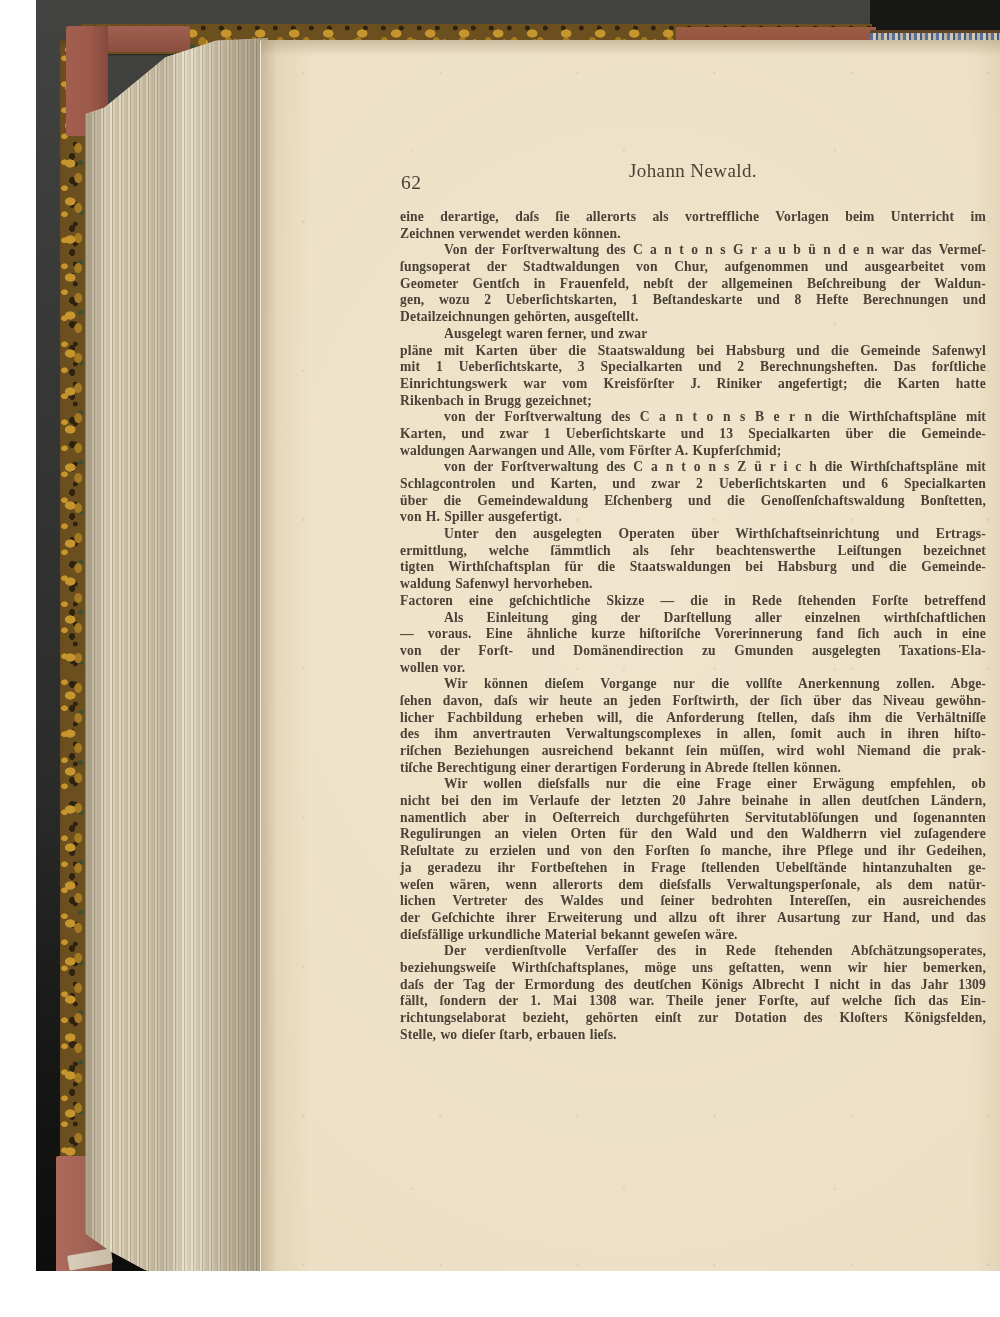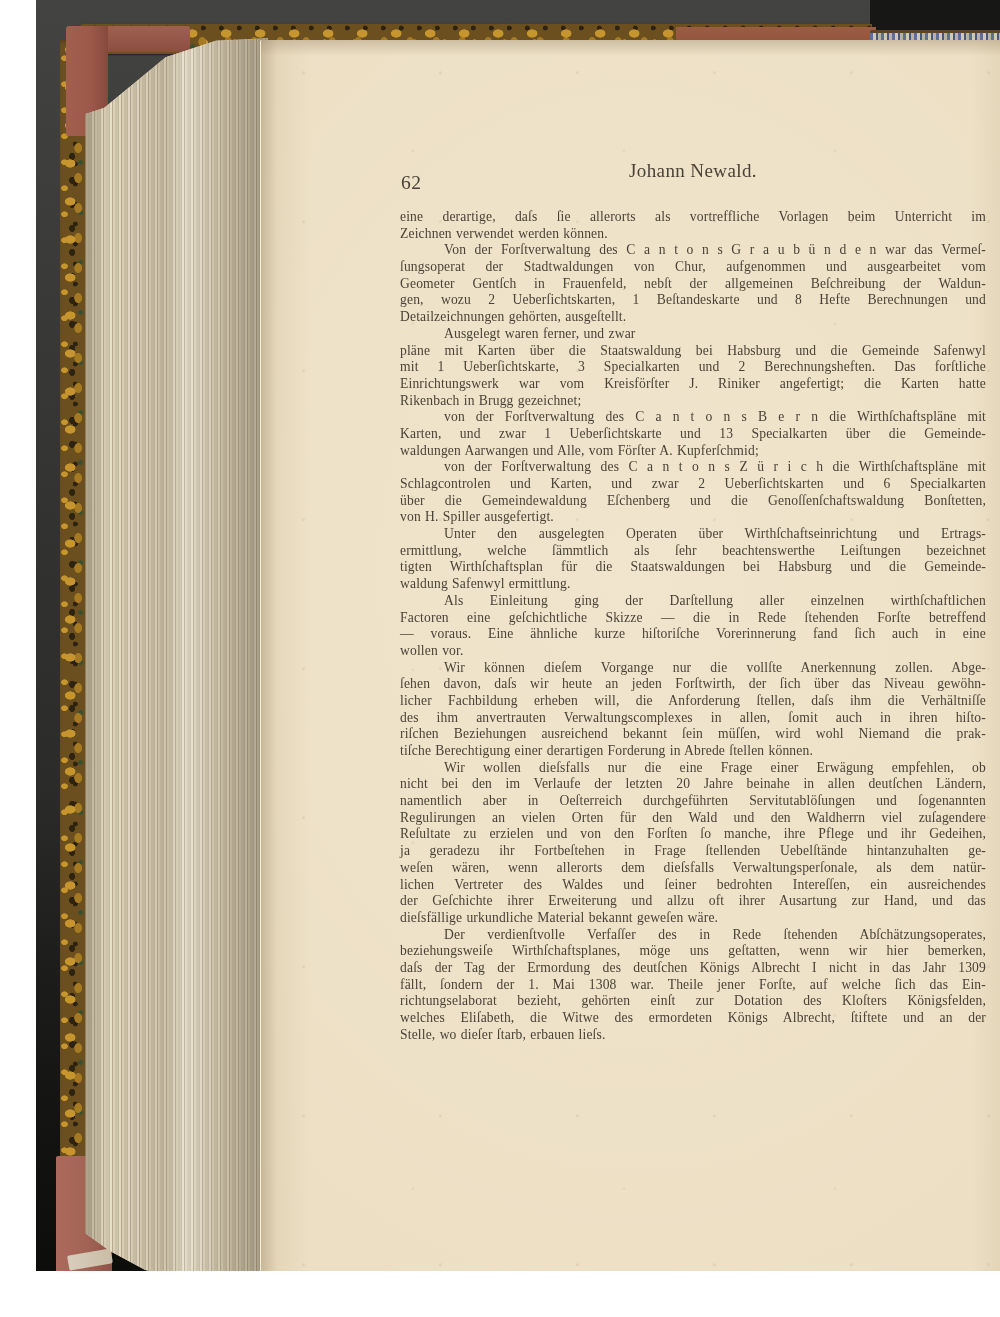--- a/index.html
+++ b/index.html
@@ -99,21 +99,21 @@
       border-left:2px solid rgba(90,70,45,.55);}
   .gutter{position:absolute;left:968px;top:48px;width:8px;height:1252px;
       background:linear-gradient(90deg,rgba(0,0,0,0),rgba(86,62,36,.35) 80%,rgba(60,40,20,.5));}
 
   .pageno{position:absolute;left:365px;top:172px;font-size:19.5px;
       letter-spacing:.5px;color:var(--ink);}
   .runhead{position:absolute;left:364px;top:160px;width:586px;text-align:center;
       font-size:19px;letter-spacing:.4px;color:var(--ink);}
 
   .body{position:absolute;left:364px;top:209px;width:586px;color:var(--ink);
-      font-size:13.6px;letter-spacing:.15px;}
+      font-size:13.6px;letter-spacing:.15px;font-weight:bold;}
   .para{margin:0;}
   .line{height:16.7px;line-height:16.7px;
       text-align:justify;text-align-last:justify;word-spacing:.05em;}
   .line.last{text-align-last:left;}
   .line.first-indent{padding-left:44px;}
 </style>
 </head>
 <body>
 
 <div class="stage">
@@ -168,26 +168,27 @@
       <div class="para">
         <div class="line first-indent">von der Forſtverwaltung des C a n t o n s  Z ü r i c h  die Wirthſchaftspläne mit</div>
         <div class="line">Schlagcontrolen und Karten, und zwar 2 Ueberſichtskarten und 6 Specialkarten</div>
         <div class="line">über die Gemeindewaldung Eſchenberg und die Genoſſenſchaftswaldung Bonſtetten,</div>
         <div class="line last">von H. Spiller ausgefertigt.</div>
       </div>
       <div class="para">
         <div class="line first-indent">Unter den ausgelegten Operaten über Wirthſchaftseinrichtung und Ertrags-</div>
         <div class="line">ermittlung, welche ſämmtlich als ſehr beachtenswerthe Leiſtungen bezeichnet</div>
         <div class="line">tigten Wirthſchaftsplan für die Staatswaldungen bei Habsburg und die Gemeinde-</div>
-        <div class="line last">waldung Safenwyl ermittlung.</div>
-      </div>
-      <div class="para">
+        <div class="line last">waldung Safenwyl hervorheben.</div>
+      </div>
+      <div class="para">
+        <div class="line">Factoren eine geſchichtliche Skizze — die in Rede ſtehenden Forſte betreffend</div>
         <div class="line first-indent">Als Einleitung ging der Darſtellung aller einzelnen wirthſchaftlichen</div>
-        <div class="line">Factoren eine geſchichtliche Skizze — die in Rede ſtehenden Forſte betreffend</div>
         <div class="line">— voraus. Eine ähnliche kurze hiſtoriſche Vorerinnerung fand ſich auch in eine</div>
+        <div class="line">von der Forſt- und Domänendirection zu Gmunden ausgelegten Taxations-Ela-</div>
         <div class="line last">wollen vor.</div>
       </div>
       <div class="para">
         <div class="line first-indent">Wir können dieſem Vorgange nur die vollſte Anerkennung zollen. Abge-</div>
         <div class="line">ſehen davon, daſs wir heute an jeden Forſtwirth, der ſich über das Niveau gewöhn-</div>
         <div class="line">licher Fachbildung erheben will, die Anforderung ſtellen, daſs ihm die Verhältniſſe</div>
         <div class="line">des ihm anvertrauten Verwaltungscomplexes in allen, ſomit auch in ihren hiſto-</div>
         <div class="line">riſchen Beziehungen ausreichend bekannt ſein müſſen, wird wohl Niemand die prak-</div>
         <div class="line last">tiſche Berechtigung einer derartigen Forderung in Abrede ſtellen können.</div>
       </div>
@@ -202,17 +203,16 @@
         <div class="line">lichen Vertreter des Waldes und ſeiner bedrohten Intereſſen, ein ausreichendes</div>
         <div class="line">der Geſchichte ihrer Erweiterung und allzu oft ihrer Ausartung zur Hand, und das</div>
         <div class="line last">dieſsfällige urkundliche Material bekannt geweſen wäre.</div>
       </div>
       <div class="para">
         <div class="line first-indent">Der verdienſtvolle Verfaſſer des in Rede ſtehenden Abſchätzungsoperates,</div>
         <div class="line">beziehungsweiſe Wirthſchaftsplanes, möge uns geſtatten, wenn wir hier bemerken,</div>
         <div class="line">daſs der Tag der Ermordung des deutſchen Königs Albrecht I nicht in das Jahr 1309</div>
         <div class="line">fällt, ſondern der 1. Mai 1308 war. Theile jener Forſte, auf welche ſich das Ein-</div>
         <div class="line">richtungselaborat bezieht, gehörten einſt zur Dotation des Kloſters Königsfelden,</div>
-        <div class="line">welches Eliſabeth, die Witwe des ermordeten Königs Albrecht, ſtiftete und an der</div>
         <div class="line last">Stelle, wo dieſer ſtarb, erbauen lieſs.</div>
       </div>
     </div>
 </div>
 
 </body></html>

